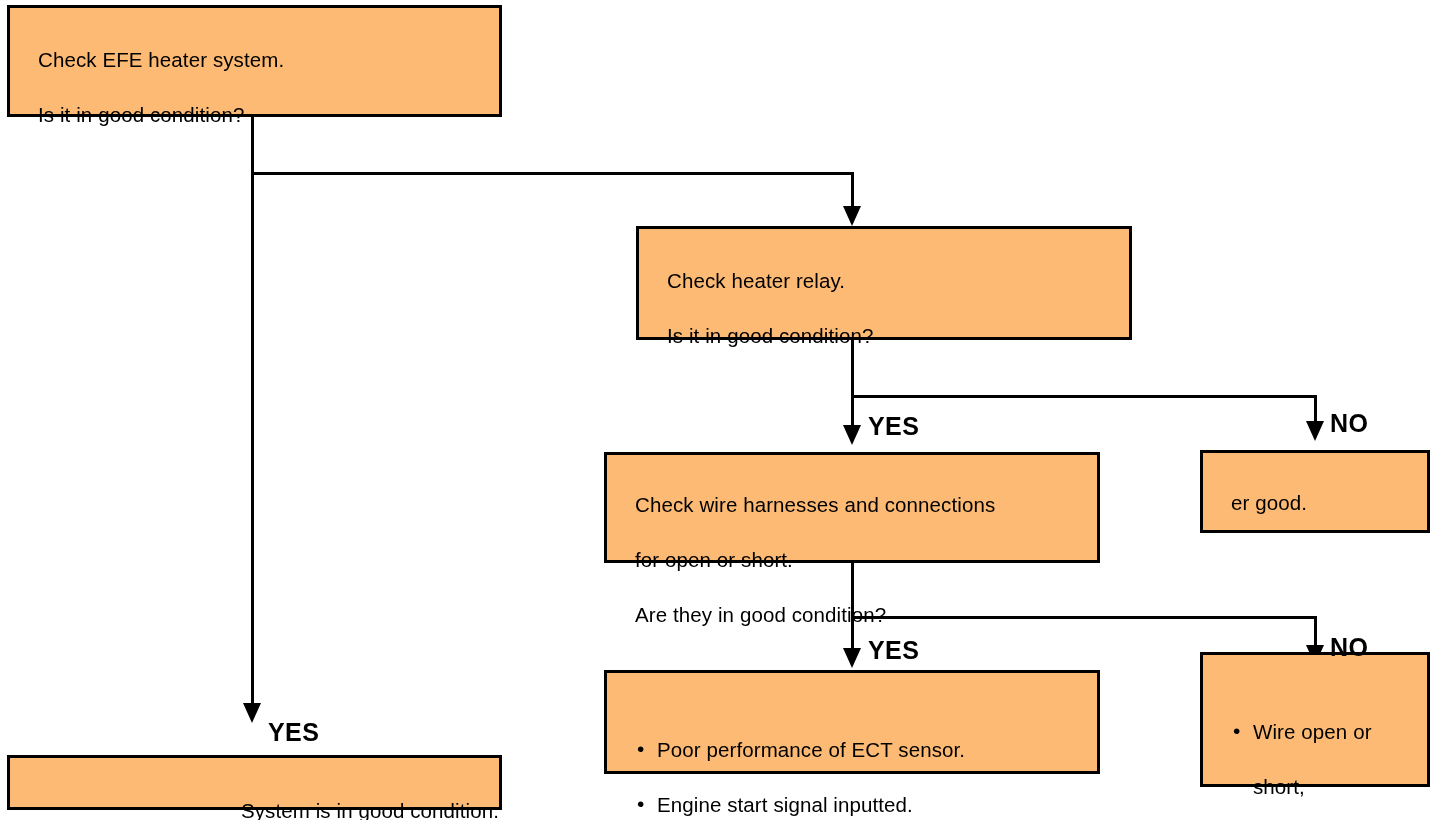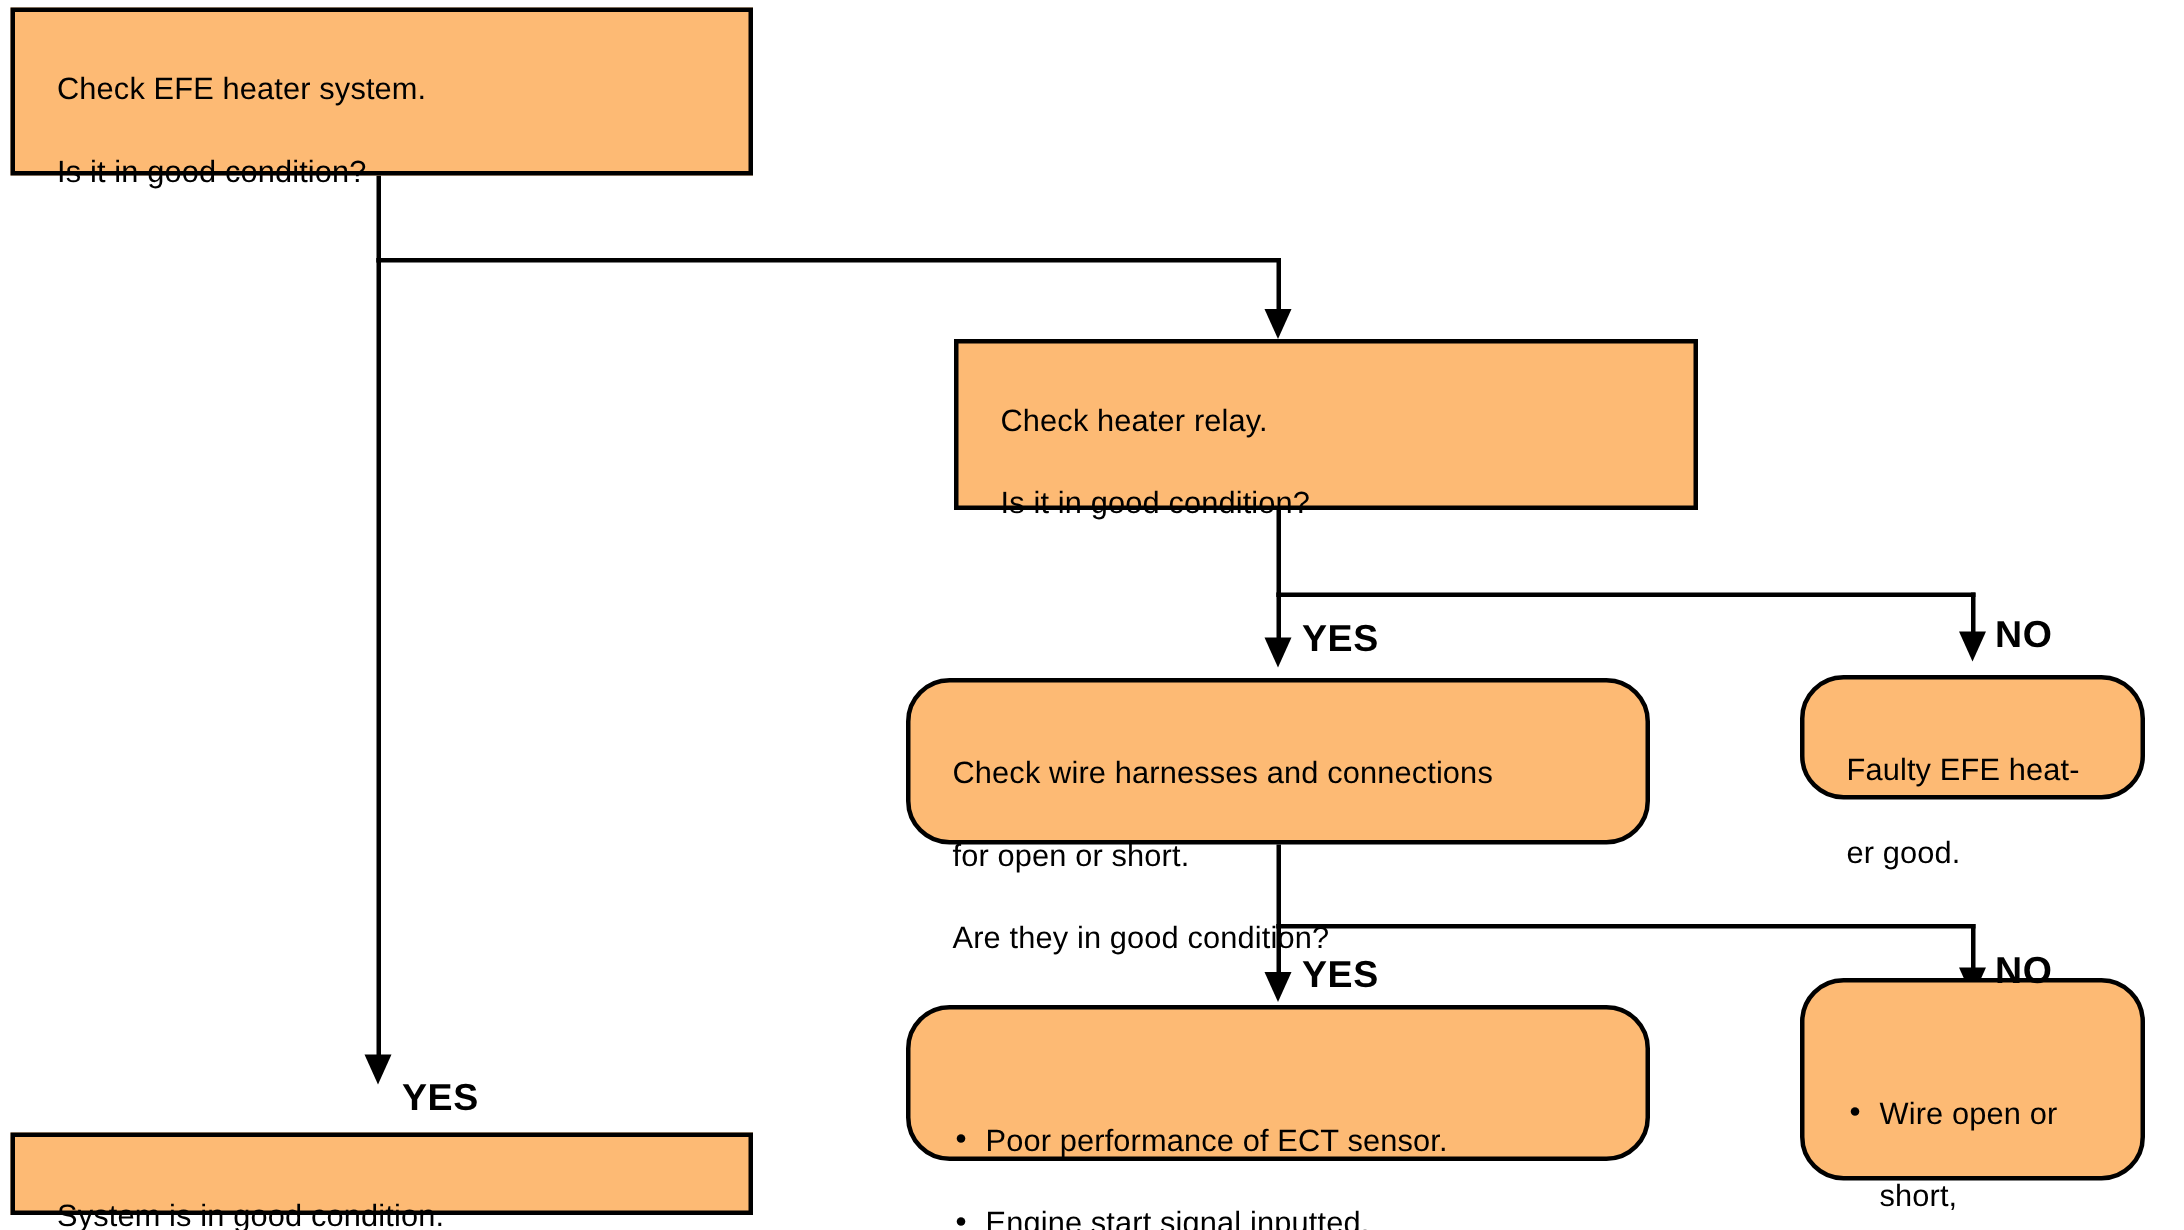--- a/index.html
+++ b/index.html
@@ -22,21 +22,21 @@
     border: 3px solid #000000;
     background: #fdba74;
     color: #000000;
     font-size: 20.5px;
     line-height: 27.5px;
     letter-spacing: 0.1px;
     padding: 10px 0 8px 28px;
     white-space: pre-line;
     z-index: 3;
   }
-  .node.tight { padding-top: 19px; border-radius: 29px; }
+  .node.tight { padding-top: 8px; }
   .node .line { display: block; }
   .node.bullets { padding-left: 28px; }
   .blist { margin: 0; padding: 0; list-style: none; }
   .blist li { display: block; position: relative; padding-left: 22px; }
   .blist li.bul::before {
     content: "\2022";
     position: absolute;
     left: 2px;
     top: -1px;
     font-size: 21px;
@@ -114,21 +114,20 @@
     <span class="line">Is it in good condition?</span>
   </div>
 
   <div class="node tight" style="left:604px; top:452px; width:496px; height:111px;">
     <span class="line">Check wire harnesses and connections</span>
     <span class="line">for open or short.</span>
     <span class="line">Are they in good condition?</span>
   </div>
 
   <div class="node tight" style="left:1200px; top:450px; width:230px; height:83px;">
-    <span class="line">Faulty EFE heat-</span>
     <span class="line">er good.</span>
   </div>
 
   <div class="node bullets tight" style="left:604px; top:670px; width:496px; height:104px;">
     <ul class="blist">
       <li class="bul">Poor performance of ECT sensor.</li>
       <li class="bul">Engine start signal inputted.</li>
       
       
     </ul>
@@ -136,17 +135,17 @@
 
   <div class="node bullets tight" style="left:1200px; top:652px; width:230px; height:135px;">
     <ul class="blist">
       <li class="bul">Wire open or</li>
       <li class="plain" style="padding-left:22px;">short,</li>
       
       
     </ul>
   </div>
 
-  <div class="node" style="left:7px; top:755px; width:495px; height:55px; padding-top:11px;">
+  <div class="node" style="left:7px; top:755px; width:495px; height:55px; padding-top:11px;text-align:right;">
     <span class="line">System is in good condition.</span>
   </div>
 
 </div>
 
 </body></html>

